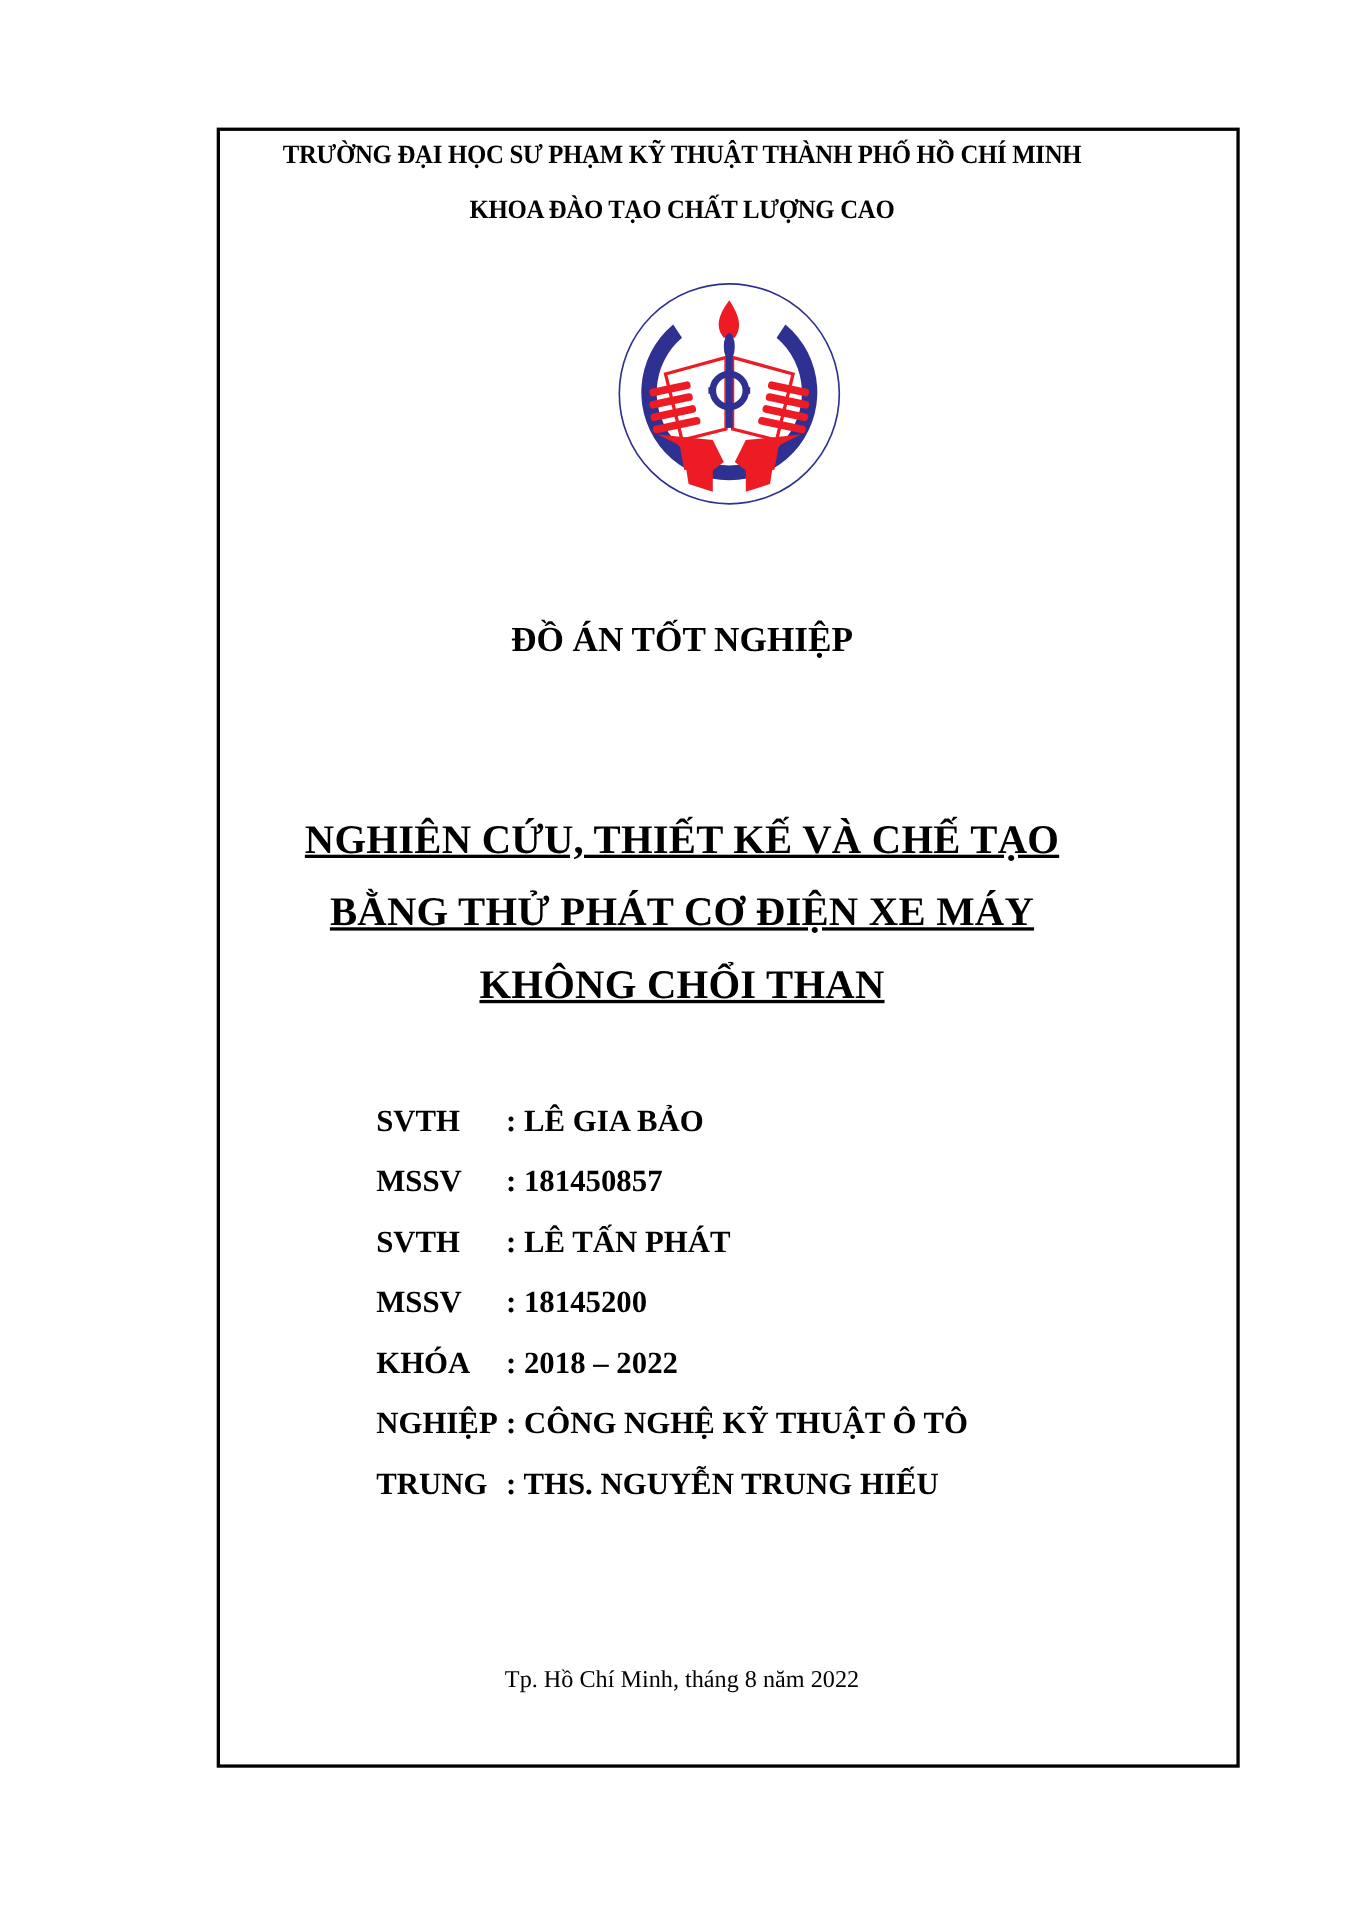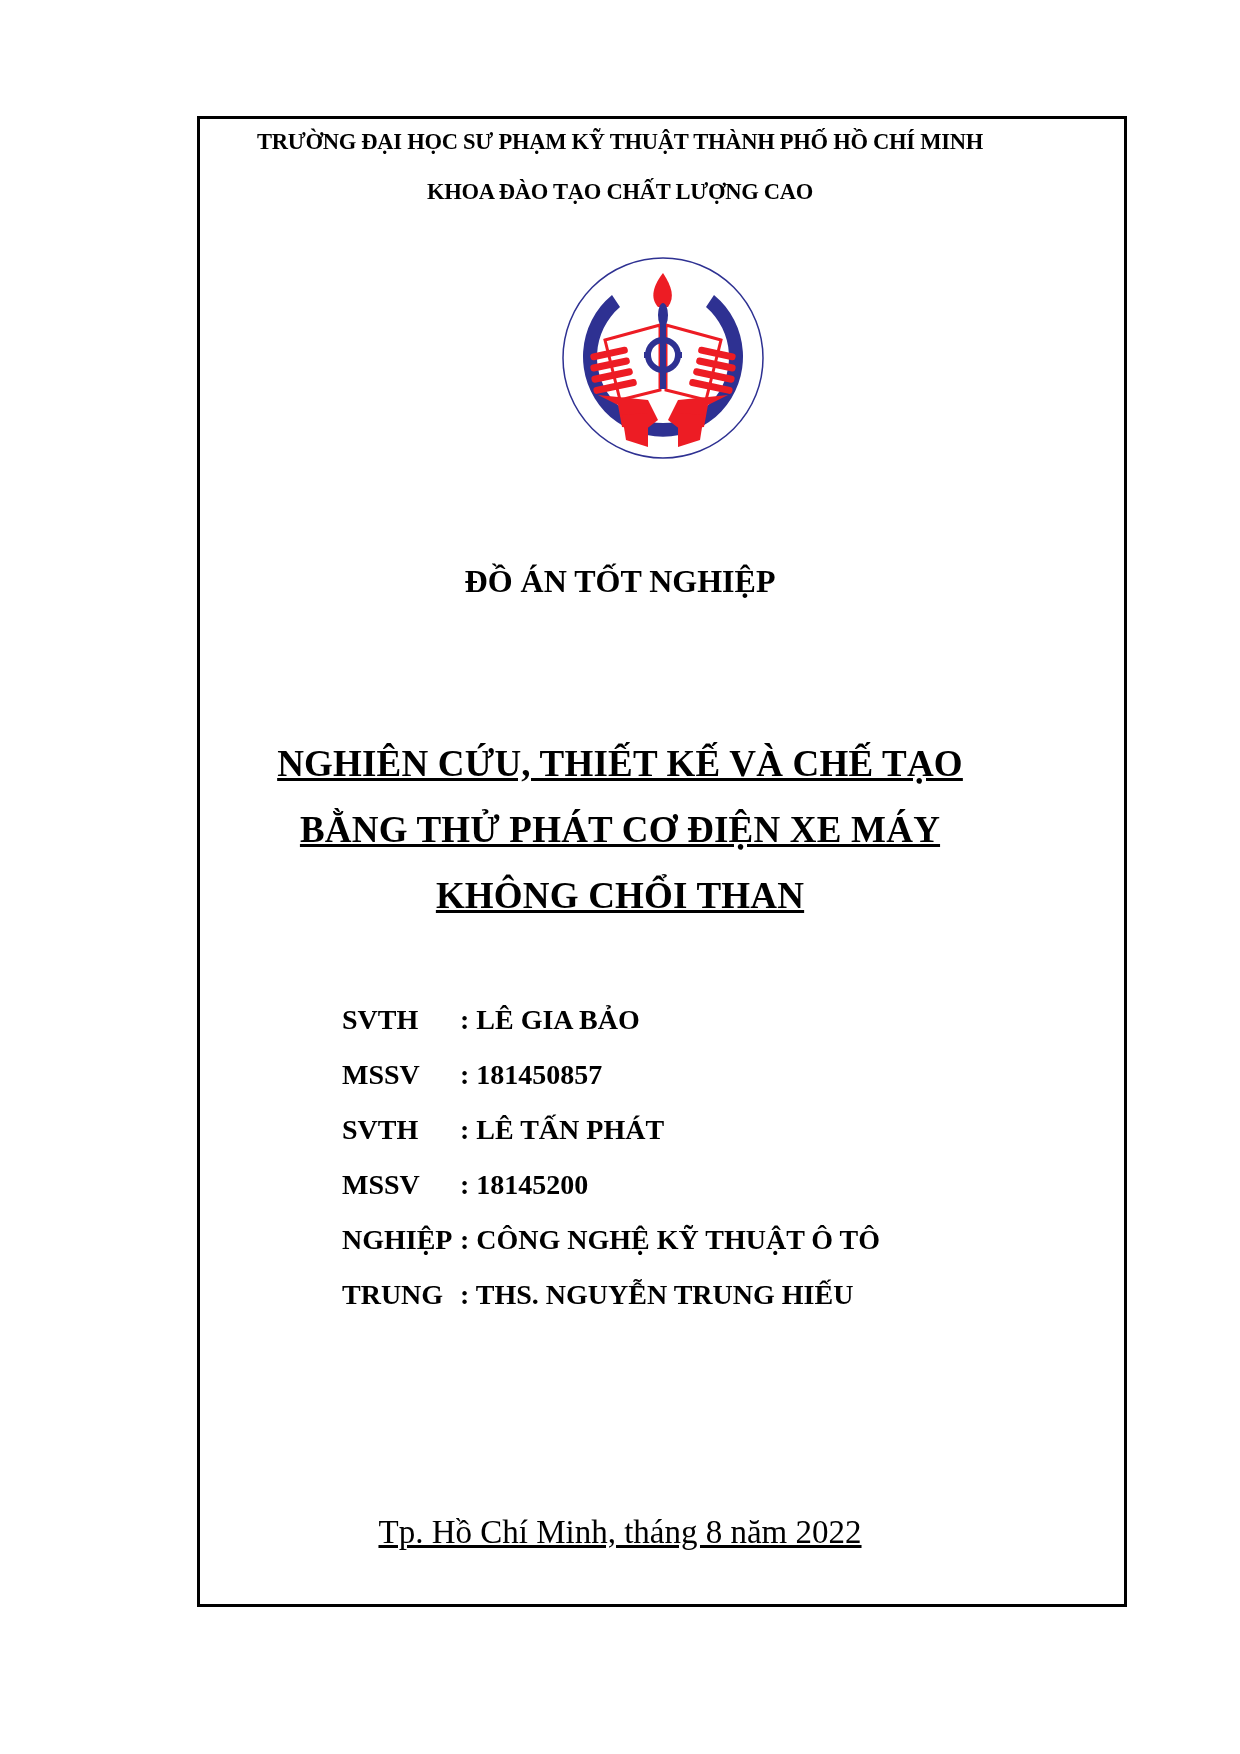--- a/index.html
+++ b/index.html
@@ -10,21 +10,21 @@
   .center { position:absolute; left:0; width:1240px; text-align:center; white-space:nowrap; }
   .hdr1 { top:128px; font-size:24px; font-weight:bold; letter-spacing:-0.3px; transform:scaleX(0.94); }
   .hdr2 { top:178px; font-size:24px; font-weight:bold; letter-spacing:-0.3px; transform:scaleX(0.94); }
   .logo { position:absolute; left:560px; top:255px; width:206px; height:206px; }
   .doc-type { top:563px; font-size:32px; font-weight:bold; }
   .title { font-size:37px; font-weight:bold; letter-spacing:0.2px;text-decoration:underline; }
   .t1 { top:742px; } .t2 { top:808px; } .t3 { top:874px;text-align:center; }
   .info { position:absolute; left:318px; top:1004px; font-size:28px; font-weight:bold;margin-left:24px; }
   .row { height:55px; display:flex; white-space:nowrap; }
   .lbl { width:118px; display:inline-block; }
-  .footer { top:1514px; font-size:33px; font-weight:normal;text-decoration:underline; }
+  .footer { top:1514px; font-size:22px; font-weight:normal; }
 </style>
 </head>
 <body>
 
 <div class="frame"></div>
 
 <div class="center hdr1">TRƯỜNG ĐẠI HỌC SƯ PHẠM KỸ THUẬT THÀNH PHỐ HỒ CHÍ MINH</div>
 <div class="center hdr2">KHOA ĐÀO TẠO CHẤT LƯỢNG CAO</div>
 
 <div class="logo">
@@ -82,20 +82,24 @@
   </div>
   <div class="row">
     <span class="lbl">SVTH</span>
     <span>: LÊ TẤN PHÁT</span>
   </div>
   <div class="row">
     <span class="lbl">MSSV</span>
     <span>: 18145200</span>
   </div>
   <div class="row">
+    <span class="lbl">KHÓA</span>
+    <span>: 2018 – 2022</span>
+  </div>
+  <div class="row">
     <span class="lbl">NGHIỆP</span>
     <span>: CÔNG NGHỆ KỸ THUẬT Ô TÔ</span>
   </div>
   <div class="row">
     <span class="lbl">TRUNG</span>
     <span>: THS. NGUYỄN TRUNG HIẾU</span>
   </div>
 </div>
 
 <div class="center footer">Tp. Hồ Chí Minh, tháng 8 năm 2022</div>

